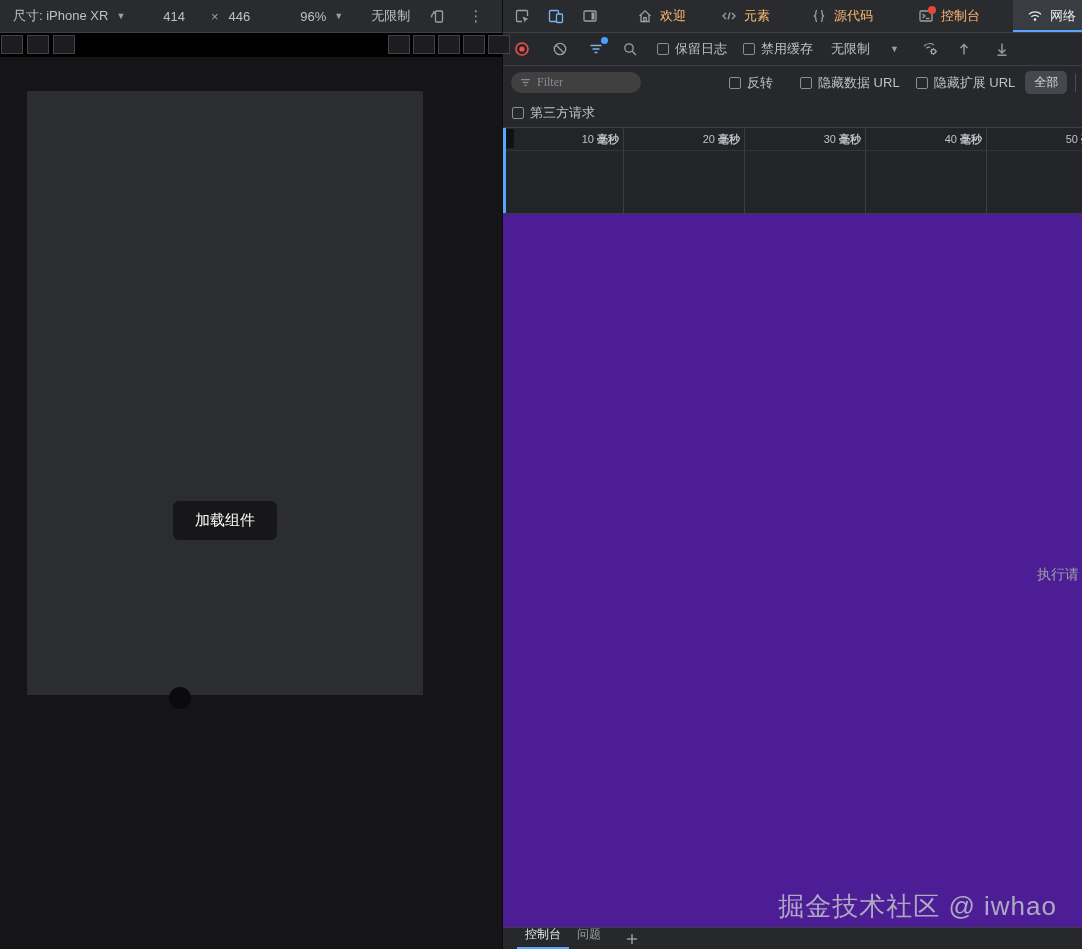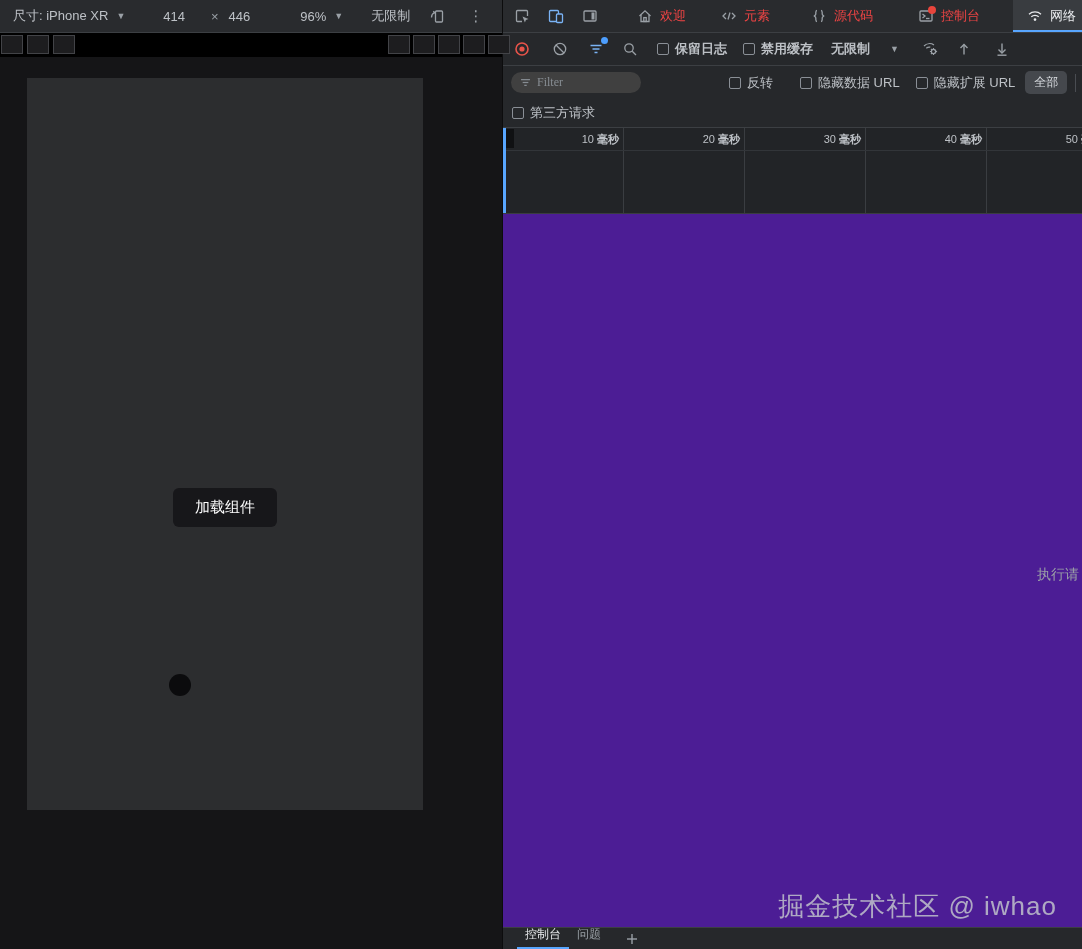--- a/index.html
+++ b/index.html
@@ -20,41 +20,41 @@
   .dt-item { display:inline-flex; align-items:center; gap:8px; cursor:default; white-space:nowrap; }
   .caret { font-size:9px; color:#9aa0a6; }
   .dim-w { margin-left:38px; } .dim-x { margin-left:26px; color:#9aa0a6; }
   .dim-h { margin-left:10px; } .dt-zoom { margin-left:50px; }
   .dt-throttle { margin-left:28px; } .dt-rotate { margin-left:18px; } .dt-more { margin-left:22px; font-size:15px; color:#9aa0a6; }
 
   .media-strip { height:24px; flex:0 0 24px; background:#000; position:relative; }
   .ms-box { position:absolute; top:2px; width:22px; height:19px; background:#1d1d1f; border:1px solid #424347; }
 
   .emulation { flex:1; background:#151517; position:relative; overflow:hidden; }
-  .phone-screen { position:absolute; left:27px; top:21px; width:396px; height:732px; background:#2c2d2f; }
+  .phone-screen { position:absolute; left:27px; top:34px; width:396px; height:604px; background:#2c2d2f; }
   .toast {
     position:absolute; left:50%; top:410px; transform:translateX(-50%);
     background:#17171a; color:#fdfdfd; font-size:15px; padding:10px 22px; border-radius:6px; white-space:nowrap;
   }
   .loading-dot { position:absolute; left:142px; top:596px; width:22px; height:22px; border-radius:50%; background:#0b0b0d; }
 
   
   .devtools { flex:1; min-width:0; display:flex; flex-direction:column; background:#222427; overflow:hidden; }
 
   .tabbar { height:33px; flex:0 0 33px; background:#292b2e; border-bottom:1px solid #3c3f43; display:flex; align-items:stretch; overflow:hidden; }
   .tool-icons { display:flex; align-items:center; gap:16px; padding:0 10px 0 10px; }
   .icon-btn { width:18px; height:18px; display:inline-flex; align-items:center; justify-content:center; cursor:pointer; position:relative; flex:0 0 auto; }
   .tabs { display:flex; align-items:stretch; margin-left:14px; }
-  .tab { display:flex; align-items:center; gap:6px; padding:0 13px; font-size:13px; color:#ef4444; cursor:pointer; position:relative; white-space:nowrap; }
+  .tab { display:flex; align-items:center; gap:6px; padding:0 13px; font-size:13px; color:#fdba74; cursor:pointer; position:relative; white-space:nowrap; }
   .tab.t-elements { margin-left:8px; } .tab.t-sources { margin-left:14px; }
   .tab.t-console { margin-left:18px; } .tab.t-network { margin-left:20px; }
   .tab.active { background:#393c40; color:#e8eaed; box-shadow:inset 0 -2px 0 #58a6ff; }
   .badge-dot { position:absolute; width:8px; height:8px; border-radius:50%; background:#e8453c; top:6px; left:24px; }
 
-  .net-toolbar { height:33px; flex:0 0 33px; background:#26282b; border-bottom:1px solid #3c3f43; display:flex; align-items:center; font-size:13px; overflow:hidden;font-weight:bold; }
+  .net-toolbar { height:33px; flex:0 0 33px; background:#26282b; border-bottom:1px solid #3c3f43; display:flex; align-items:center; font-size:13px; overflow:hidden; }
   .nt-record { margin-left:10px; } .nt-clear { margin-left:20px; } .nt-filter { margin-left:18px; } .nt-search { margin-left:16px; }
   .check-group { display:inline-flex; align-items:center; gap:6px; cursor:pointer; white-space:nowrap; }
   .cg-preserve { margin-left:18px; } .cg-cache { margin-left:16px; }
   .checkbox { width:12px; height:12px; border:1px solid #8a8f96; border-radius:2px; background:transparent; flex:0 0 auto; }
   .nt-throttle { margin-left:18px; display:inline-flex; align-items:center; cursor:pointer; }
   .nt-throttle .caret { margin-left:20px; }
   .nt-netcond { margin-left:22px; } .nt-import { margin-left:16px; } .nt-export { margin-left:20px; }
 
   .filter-row { height:33px; flex:0 0 33px; background:#26282b; display:flex; align-items:center; font-size:13px; overflow:hidden; }
   .filter-box { margin-left:8px; position:relative; width:130px; height:21px; flex:0 0 auto; }

